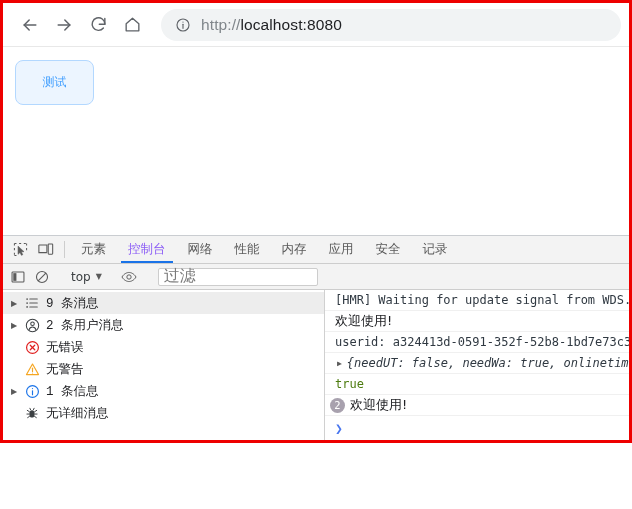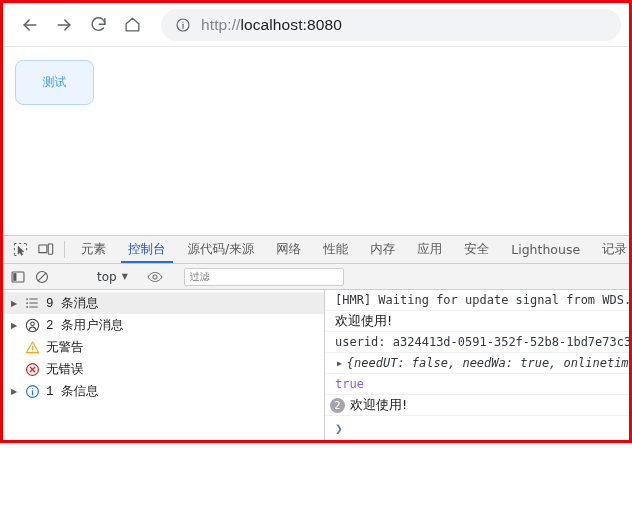--- a/index.html
+++ b/index.html
@@ -103,21 +103,21 @@
   .dt-tab {
     display: flex; align-items: center;
     padding: 0 11px;
     font-size: 12.5px;
     color: #5a5a5a;
     white-space: nowrap;
     position: relative;
     flex: 0 0 auto;
     font-family: "DejaVu Sans", "Liberation Sans", sans-serif;
   }
-  .dt-tab.active { color: #1d4ed8; }
+  .dt-tab.active { color: #8b5cf6; }
   .dt-tab.active::after {
     content: ""; position: absolute;
     left: 4px; right: 4px; bottom: 0; height: 2px;
     background: #1a73e8;
   }
 
   #dt-toolbar {
     height: 26px;
     background: #f3f3f3;
     border-bottom: 1px solid #cdcdcd;
@@ -130,35 +130,34 @@
     color: #5a5a5a;
     flex: 0 0 auto;
   }
   #tb-sidebar-toggle { margin-left: 3px; }
   #tb-context {
     display: flex; align-items: center;
     font-size: 12px; color: #3c4043;
     padding: 0 4px 0 6px;
     flex: 0 0 auto;
     font-family: "DejaVu Sans", "Liberation Sans", sans-serif;
-    margin-left: 26px;
   }
   #tb-context .caret {
     margin-left: 5px; font-size: 8px; color: #5a5a5a;
   }
   #tb-filter {
     flex: 0 0 auto;
     width: 160px; height: 18px;
     margin-left: 6px;
     background: #ffffff;
     border: 1px solid #cdcdcd;
     border-radius: 2px;
     display: flex; align-items: center;
     padding: 0 5px;
-    font-size: 10px; color: #7a7a7a;
+    font-size: 16px; color: #7a7a7a;
     font-family: "DejaVu Sans", "Liberation Sans", sans-serif;
   }
 
   #dt-body {
     flex: 1 1 auto;
     display: flex;
     min-height: 0;
     background: #ffffff;
   }
   #console-sidebar {
@@ -211,21 +210,21 @@
     color: #202124;
   }
   .msg .tri {
     color: #5a5a5a; font-size: 8px;
     margin-right: 5px; margin-left: 2px;
   }
   .msg .obj {
     font-style: italic;
     color: #303942;
   }
-  .msg .bool { color: #8b5cf6; }
+  .msg .bool { color: #4d7c0f; }
   .badge {
     width: 15px; height: 15px;
     border-radius: 50%;
     background: #a8a1ae;
     color: #ffffff;
     font-family: "DejaVu Sans", "Liberation Sans", sans-serif;
     font-size: 10px;
     display: flex; align-items: center; justify-content: center;
     margin-right: 5px;
     flex: 0 0 auto;
@@ -304,27 +303,25 @@
       </div>
       <div class="dt-tool-icon">
         <svg width="16" height="15" viewBox="0 0 18 16" fill="none" stroke="currentColor" stroke-width="1.2">
           <path d="M1 3 h9 v8.5 M1 3 v8.5 h9"></path>
           <rect x="11.5" y="1.8" width="5" height="11.5" rx="0.7"></rect>
         </svg>
       </div>
       <div class="dt-sep"></div>
       <div class="dt-tab">元素</div>
       <div class="dt-tab active">控制台</div>
-      <div class="dt-tab">源代码/来源</div>
       <div class="dt-tab">网络</div>
       <div class="dt-tab">性能</div>
       <div class="dt-tab">内存</div>
       <div class="dt-tab">应用</div>
       <div class="dt-tab">安全</div>
-      <div class="dt-tab">Lighthouse</div>
       <div class="dt-tab">记录</div>
     </div>
 
     <div id="dt-toolbar">
       <div class="tb-icon" id="tb-sidebar-toggle">
         <svg width="14" height="14" viewBox="0 0 16 16" fill="none" stroke="currentColor" stroke-width="1.2">
           <rect x="1.2" y="2.2" width="13.6" height="11.6" rx="1"></rect>
           <rect x="2.6" y="3.6" width="3.6" height="8.8" fill="currentColor" stroke="none"></rect>
         </svg>
       </div>
@@ -379,53 +376,64 @@
               <circle cx="8" cy="6.2" r="1.9"></circle>
               <path d="M4.3 12.6 C4.9 10.4, 6.3 9.5, 8 9.5 C9.7 9.5, 11.1 10.4, 11.7 12.6"></path>
             </svg>
           </span>
           <span class="side-label">2 条用户消息</span>
         </div>
 
         <div class="side-row">
           <span class="side-arrow"></span>
           <span class="side-ico">
+            <svg width="15" height="15" viewBox="0 0 16 16" fill="none" stroke="#e02020" stroke-width="1.3">
+              <circle cx="8" cy="8" r="6.3"></circle>
+              <line x1="5.6" y1="5.6" x2="10.4" y2="10.4" stroke-linecap="round"></line>
+              <line x1="10.4" y1="5.6" x2="5.6" y2="10.4" stroke-linecap="round"></line>
+            </svg>
+          </span>
+          <span class="side-label">无错误</span>
+        </div>
+
+        <div class="side-row">
+          <span class="side-arrow"></span>
+          <span class="side-ico">
             <svg width="15" height="15" viewBox="0 0 16 16" fill="none" stroke="#f5a623" stroke-width="1.25" stroke-linejoin="round">
               <path d="M8 2.2 L14.4 13.4 L1.6 13.4 Z"></path>
               <line x1="8" y1="6.6" x2="8" y2="10" stroke-linecap="round"></line>
               <circle cx="8" cy="11.7" r="0.55" fill="#f5a623" stroke="none"></circle>
             </svg>
           </span>
           <span class="side-label">无警告</span>
         </div>
 
         <div class="side-row">
-          <span class="side-arrow"></span>
-          <span class="side-ico">
-            <svg width="15" height="15" viewBox="0 0 16 16" fill="none" stroke="#e02020" stroke-width="1.3">
-              <circle cx="8" cy="8" r="6.3"></circle>
-              <line x1="5.6" y1="5.6" x2="10.4" y2="10.4" stroke-linecap="round"></line>
-              <line x1="10.4" y1="5.6" x2="5.6" y2="10.4" stroke-linecap="round"></line>
-            </svg>
-          </span>
-          <span class="side-label">无错误</span>
-        </div>
-
-        <div class="side-row">
           <span class="side-arrow">▶</span>
           <span class="side-ico">
             <svg width="15" height="15" viewBox="0 0 16 16" fill="none" stroke="#1a73e8" stroke-width="1.25">
               <circle cx="8" cy="8" r="6.3"></circle>
               <line x1="8" y1="7.3" x2="8" y2="11.4" stroke-linecap="round"></line>
               <circle cx="8" cy="4.9" r="0.65" fill="#1a73e8" stroke="none"></circle>
             </svg>
           </span>
           <span class="side-label">1 条信息</span>
         </div>
 
+        <div class="side-row">
+          <span class="side-arrow"></span>
+          <span class="side-ico">
+            <svg width="14" height="14" viewBox="0 0 16 16" fill="none" stroke="#3c4043" stroke-width="1.1" stroke-linecap="round">
+              <ellipse cx="8" cy="9" rx="3" ry="4.2" fill="#3c4043" stroke="none"></ellipse>
+              <path d="M5 6.5 L2.6 5 M11 6.5 L13.4 5 M4.8 9.2 L2.2 9.2 M11.2 9.2 L13.8 9.2 M5.2 11.8 L3 13.3 M10.8 11.8 L13 13.3"></path>
+              <path d="M6.4 4.3 L5.6 2.6 M9.6 4.3 L10.4 2.6"></path>
+            </svg>
+          </span>
+          <span class="side-label">无详细消息</span>
+        </div>
       </div>
 
       <div id="console-messages">
 
         <div class="msg">
           <span>[HMR] Waiting for update signal from WDS...</span>
         </div>
 
         <div class="msg cjk">
           <span>欢迎使用!</span>

